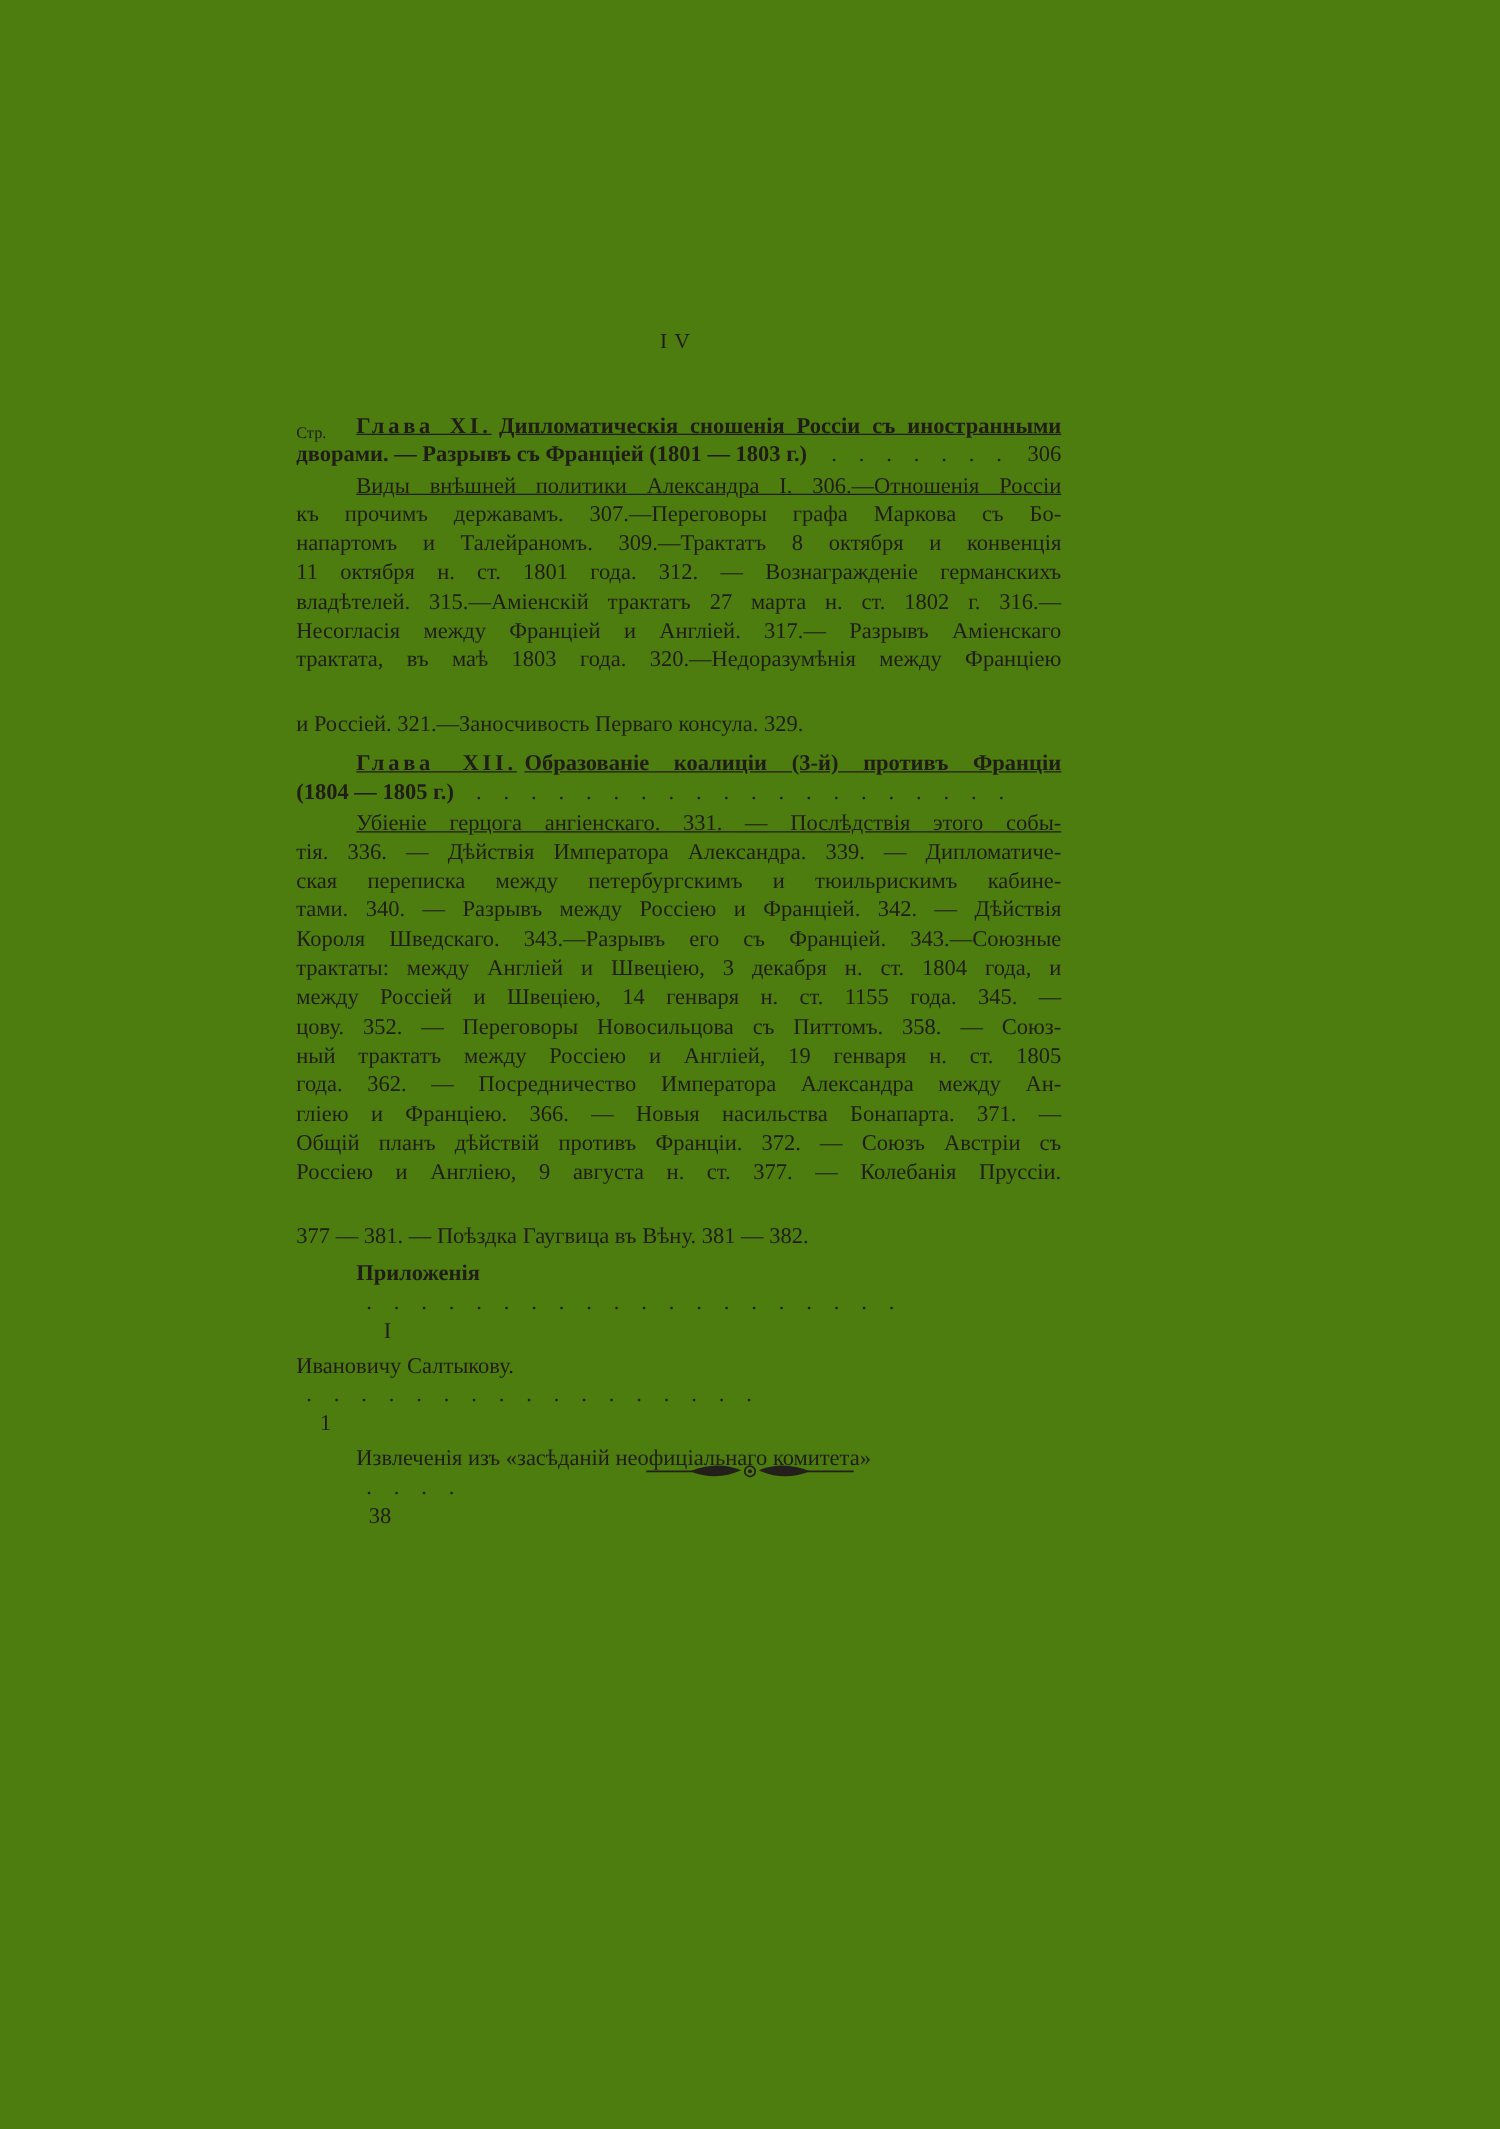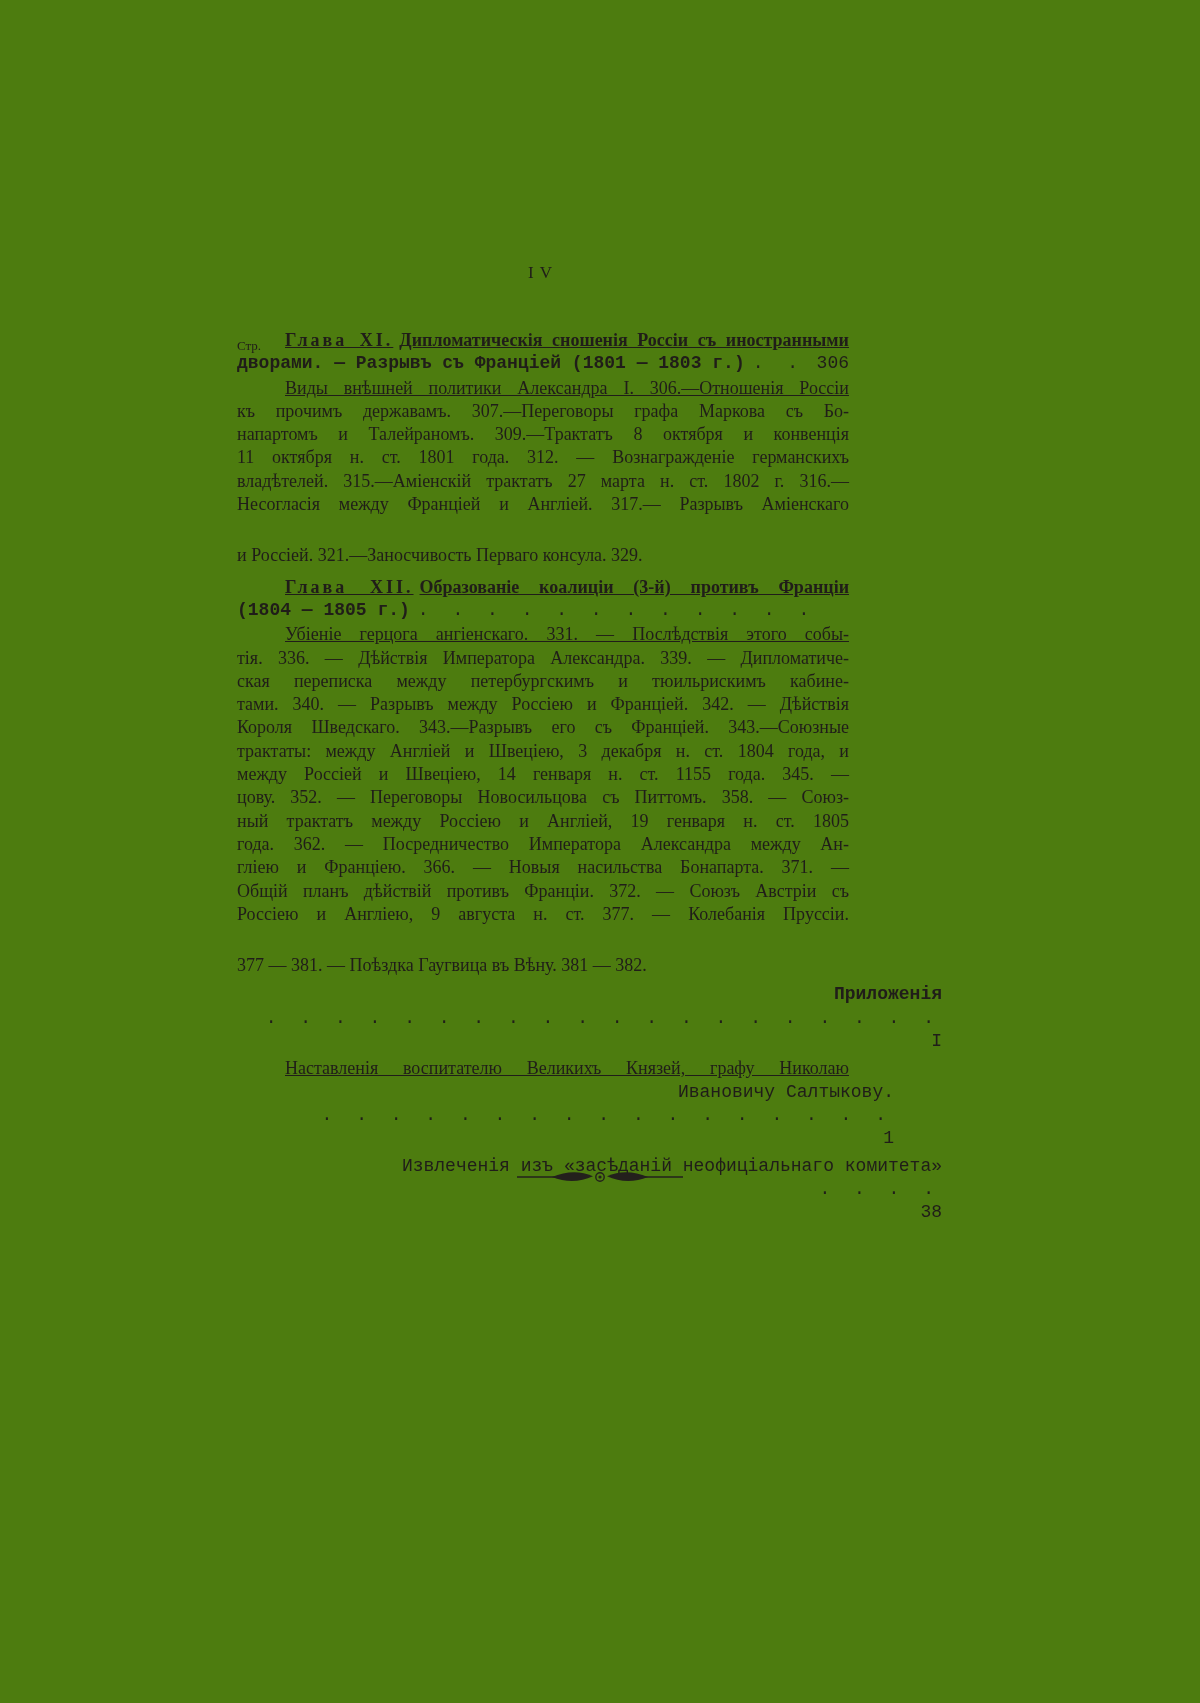--- a/index.html
+++ b/index.html
@@ -26,21 +26,21 @@
   .line{
     line-height:23.3px;
     text-align:justify;
     text-align-last:justify;
   }
   .line.first{text-indent:48px;text-decoration:underline;}
   .line.last{text-align-last:left;margin-top:28px;}
   .bold{font-weight:bold;}
   .chlabel{letter-spacing:3px;padding-right:6px;}
   .row{
-    display:flex;align-items:flex-end;line-height:23.3px;font-family:Liberation Mono, monospace;
+    display:flex;align-items:flex-start;line-height:23.3px;
   }
   .row .t{white-space:nowrap;}
   .row.ind{padding-left:48px;}
   .row.wide{width:657px;flex-direction:column;}
   .leader{
     flex:1;overflow:hidden;white-space:nowrap;
     text-align:center;word-spacing:13px;padding:0 8px;
   }
   .num{white-space:nowrap;text-align:right;min-width:28px;}
   .para{margin-top:1px;}
@@ -71,20 +71,21 @@
       </div>
     </div>
 
     <div class="para">
       <div class="line first">Виды внѣшней политики Александра I. 306.—Отношенія Россіи</div>
       <div class="line">къ прочимъ державамъ. 307.—Переговоры графа Маркова съ Бо-</div>
       <div class="line">напартомъ и Талейраномъ. 309.—Трактатъ 8 октября и конвенція</div>
       <div class="line">11 октября н. ст. 1801 года. 312. — Вознагражденіе германскихъ</div>
       <div class="line">владѣтелей. 315.—Аміенскій трактатъ 27 марта н. ст. 1802 г. 316.—</div>
       <div class="line">Несогласія между Франціей и Англіей. 317.— Разрывъ Аміенскаго</div>
+      <div class="line">трактата, въ маѣ 1803 года. 320.—Недоразумѣнія между Франціею</div>
       <div class="line last">и Россіей. 321.—Заносчивость Перваго консула. 329.</div>
     </div>
 
     <div class="gap8">
       <div class="line first bold"><span class="chlabel">Глава XII.</span><span>Образованіе коалиціи (3-й) противъ Франціи</span></div>
       <div class="row">
         <span class="t bold">(1804 — 1805 г.)</span>
         <span class="leader">. . . . . . . . . . . . . . . . . . . .</span>
         <span class="num"></span>
       </div>
@@ -108,21 +109,20 @@
     </div>
 
     <div class="gap6">
       <div class="row wide ind">
         <span class="t bold">Приложенія</span>
         <span class="leader">. . . . . . . . . . . . . . . . . . . .</span>
         <span class="num">I</span>
       </div>
 
       <div class="gap4">
-        <div class="line first">Наставленія воспитателю Великихъ Князей, графу Николаю</div>
         <div class="row wide">
           <span class="t">Ивановичу Салтыкову.</span>
           <span class="leader">. . . . . . . . . . . . . . . . .</span>
           <span class="num">1</span>
         </div>
       </div>
 
       <div class="row wide ind gap4">
         <span class="t">Извлеченія изъ «засѣданій неофиціальнаго комитета»</span>
         <span class="leader">. . . .</span>

